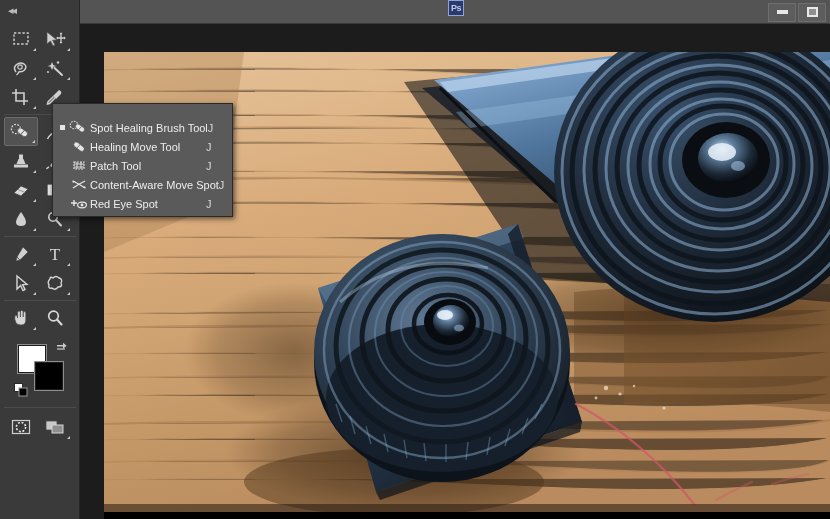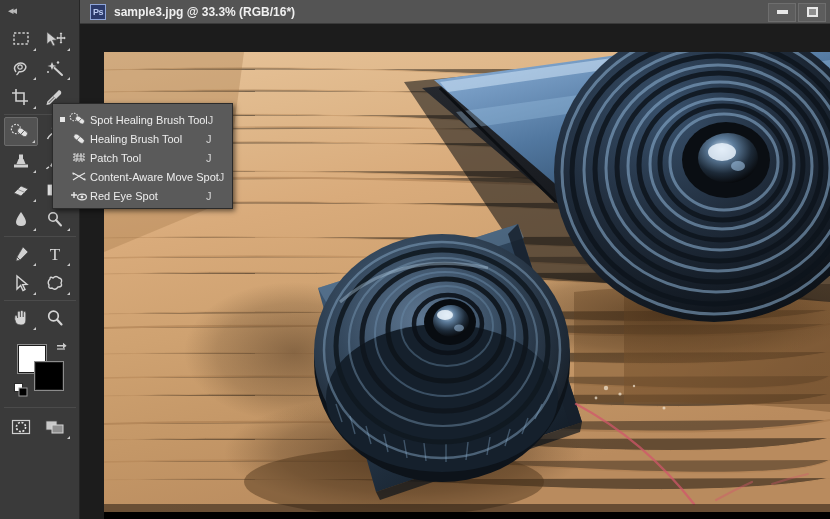--- a/index.html
+++ b/index.html
@@ -13,21 +13,21 @@
     position: relative;
     width: 830px; height: 519px;
     background: #2b2b2b;
   }
 
   
   #titlebar {
     position: absolute; left: 80px; top: 0; width: 750px; height: 24px;
     background: #545454;
     border-bottom: 1px solid #3a3a3a;
-    display: flex; align-items: center;
+    display: flex; align-items: center; flex-direction: column;
   }
   #ps-badge {
     width: 16px; height: 16px; margin-left: 10px; margin-right: 8px;
     background: #2b3a6b;
     border: 1px solid #8fa5d8;
     color: #b8c8ee;
     font-size: 9px; font-weight: bold;
     display: flex; align-items: center; justify-content: center;
     letter-spacing: -0.5px;
     flex: 0 0 auto;
@@ -147,21 +147,21 @@
     width: 726px; height: 460px;
   }
 
   
   #flyout {
     position: absolute; left: 52px; top: 103px;
     width: 181px;
     background: #5a5a5a;
     border: 1px solid #2a2a2a;
     box-shadow: 2px 2px 5px rgba(0,0,0,0.55);
-    padding: 6px 0 3px 0;
+    padding: 14px 0 3px 0;
     z-index: 40;
   }
   .menu-item {
     position: relative;
     height: 19px;
     display: flex; align-items: center;
     padding-left: 4px;
   }
   .menu-bullet {
     width: 11px; height: 19px;
@@ -409,21 +409,20 @@
           </g>
 
           <rect x="0" y="452" width="726" height="8" fill="#241a10" opacity="0.55"></rect>
         </g>
       </svg>
     </div>
   </div>
 
   <div id="titlebar">
     <div id="ps-badge">Ps</div>
-    <div id="doc-title">sample3.jpg @ 33.3% (RGB/16*)</div>
 
     <div id="win-controls">
       <div class="win-btn">
         <span class="glyph-min"></span>
       </div>
       <div class="win-btn">
         <span class="glyph-restore"></span>
       </div>
     </div>
   </div>
@@ -665,21 +664,21 @@
     </div>
 
     <div class="menu-item">
       <span class="menu-bullet"></span>
       <span class="menu-icon">
         <svg width="20" height="15" viewBox="0 0 20 15">
           <rect x="4" y="5.2" width="12" height="5" rx="2.5" fill="#e6e6e6" stroke="#5a5a5a" stroke-width="0.6" transform="rotate(38 10 7.7)"></rect>
           <path d="M6.4 10.8 L11.4 5.2" stroke="#5a5a5a" stroke-width="0.8"></path>
         </svg>
       </span>
-      <span class="menu-label">Healing Brush Tool</span>
+      <span class="menu-label">Healing Move Tool</span>
       <span class="menu-shortcut">J</span>
     </div>
 
     <div class="menu-item">
       <span class="menu-bullet"></span>
       <span class="menu-icon">
         <svg width="20" height="15" viewBox="0 0 20 15">
           <rect x="5" y="4" width="10" height="7" fill="none" stroke="#e6e6e6" stroke-width="1.2" stroke-dasharray="1.8 1.2"></rect>
           <path d="M5 6 L15 6 M5 9 L15 9 M8 4 L8 11 M12 4 L12 11" stroke="#e6e6e6" stroke-width="0.9"></path>
         </svg>

